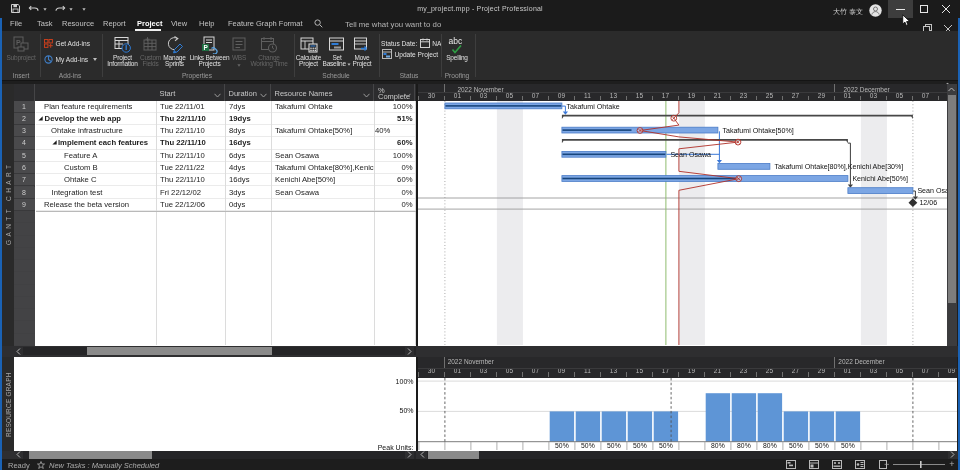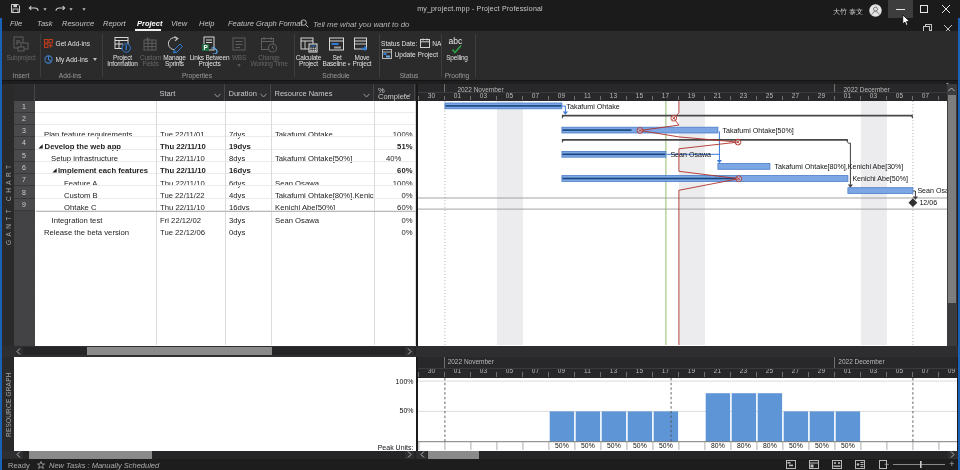--- a/index.html
+++ b/index.html
@@ -13,25 +13,25 @@
   #title-text { position:absolute; left:330px; top:4.5px; width:300px; text-align:center; font-size:7px; color:#c9c9c9; letter-spacing:.2px; }
   #account { position:absolute; right:78px; top:3px; display:flex; align-items:center; gap:6px; }
   #account .uname { font-size:7px; color:#d4d4d4; }
   .winbtn { position:absolute; top:0; width:22px; height:18px; display:flex; align-items:center; justify-content:center; }
   .winbtn svg { display:block; }
   #btn-min { right:47px; width:25px; background:#3d3d3d; }
   #btn-max { right:25px; }
   #btn-close { right:3px; }
 
   
-  #menubar { position:absolute; left:0; top:18px; width:960px; height:12.5px; background:#1b1b1b;font-style:italic; }
+  #menubar { position:absolute; left:0; top:18px; width:960px; height:12.5px; background:#1b1b1b; }
   .mtab { position:absolute; top:1px; height:11px; font-size:7.5px; color:#c3c3c3; white-space:nowrap; }
   .mtab.active { color:#ffffff; font-weight:bold; }
   #tab-underline { position:absolute; top:11px; height:1.6px; background:#f0f0f0; }
-  #tellme { position:absolute; left:300px; top:1px; height:11px; display:flex; align-items:center; gap:4px; color:#b6b6b6; font-size:7.8px; }
+  #tellme { position:absolute; left:314px; top:1px; height:11px; display:flex; align-items:center; gap:22px; color:#b6b6b6; font-size:7.8px; }
   #mdi-btns { position:absolute; right:8px; top:1px; display:flex; gap:12px; align-items:center; }
 
   
   #ribbon { position:absolute; left:0; top:30.5px; width:960px; height:50px; background:#2b2b2b; border-bottom:1px solid #141414; }
   .rdiv { position:absolute; top:3px; height:43px; width:1px; background:#3e3e3e; }
   .rgrouplabel { position:absolute; top:41.5px; height:8px; font-size:6.6px; color:#9b9b9b; text-align:center; transform:translateX(-50%); white-space:nowrap; }
   .bigbtn { position:absolute; top:2px; width:56px; text-align:center; }
   .bigbtn .bicon { display:flex; justify-content:center; height:20px; padding-top:3px; }
   .bigbtn .blabel { font-size:6.5px; letter-spacing:-0.2px; line-height:6.8px; color:#e0e0e0; margin-top:2px; white-space:nowrap; }
   .bigbtn.disabled .blabel { color:#666666; }
@@ -47,21 +47,21 @@
   
   #tablepane { position:absolute; left:13.5px; top:84px; width:402px; height:261.5px; background:#ffffff; overflow:hidden; }
   #thead { position:absolute; left:0; top:0; width:402px; height:16.7px; background:#2c2c2e; }
   .thcell { position:absolute; top:0; height:16.7px; border-right:1px solid #454547; color:#c8c8c8; font-size:7.5px; }
   .thcell .lab { position:absolute; left:4px; top:4.5px; }
   .thcell .drop { position:absolute; right:3px; top:6.5px; }
   #rownumcol { position:absolute; left:0; top:16.7px; width:21px; height:244.8px; background:#48484a; border-right:1.5px solid #3a3a3c; }
   #tbody { position:absolute; left:22.5px; top:16.7px; width:379.5px; height:244.8px; }
   .vgrid { position:absolute; top:0; width:1px; height:244.8px; background:#dcdcdc; }
   .trow { position:absolute; left:0; width:379.5px; height:12.26px; border-bottom:1px solid #ebebeb; }
-  .tcell { position:absolute; top:0; height:12.26px; font-size:7.7px; color:#1c1c1c; white-space:nowrap; overflow:hidden; line-height:12.26px;margin-top:28px; }
+  .tcell { position:absolute; top:0; height:12.26px; font-size:7.7px; color:#1c1c1c; white-space:nowrap; overflow:hidden; line-height:12.26px; }
   .tcell.b { font-weight:bold; }
   .rownum { position:absolute; left:0; width:21px; height:12.26px; background:#4a4a4c; border-bottom:1px solid #39393b; color:#cdcdcd; font-size:7px; text-align:center; line-height:12px; }
   .rownum-empty { position:absolute; left:0; width:21px; height:12.26px; border-bottom:1px solid #414143; background:#434345; }
 
   
   #vsplit-top { position:absolute; left:415.5px; top:84px; width:2px; height:261.5px; background:#1a1a1a; }
   #vsplit-bot { position:absolute; left:415.5px; top:356.5px; width:2px; height:102px; background:#1a1a1a; }
   #hsplitbar { position:absolute; left:0; top:345.5px; width:960px; height:11px; background:#2e2e30; }
   .sb-track { position:absolute; background:#252527; }
   .sb-thumb { position:absolute; background:#8a8a8a; }
@@ -485,25 +485,25 @@
         <div class="trow" style="top:12.26px">
           <div class="tcell b" style="left: 0px; width: 119.5px; padding-left: 2.2px;"><span><svg width="5" height="5" viewBox="0 0 5 5" style="margin-right:1.4px">
                 <path d="M0.4 4.6 L4.7 4.6 L4.7 0.3 Z" fill="#1c1c1c"></path>
               </svg></span><span>Develop the web app</span></div>
           <div class="tcell b" style="left:120.5px; width:68px; padding-left:3.5px">Thu 22/11/10</div>
           <div class="tcell b" style="left:189.5px; width:45px; padding-left:3.5px">19dys</div>
           <div class="tcell" style="left:235.5px; width:102.5px; padding-left:3.5px"></div>
           <div class="tcell b" style="left:339px; width:37.5px; text-align:right">51%</div>
         </div>
         <div class="trow" style="top:24.52px">
-          <div class="tcell" style="left: 0px; width: 119.5px; padding-left: 15px;"><span>Setup infrastructure</span></div>
+          <div class="tcell" style="left: 0px; width: 119.5px; padding-left: 15px;"><span>Ohtake infrastructure</span></div>
           <div class="tcell" style="left:120.5px; width:68px; padding-left:3.5px">Thu 22/11/10</div>
           <div class="tcell" style="left:189.5px; width:45px; padding-left:3.5px">8dys</div>
           <div class="tcell" style="left:235.5px; width:102.5px; padding-left:3.5px">Takafumi Ohtake[50%]</div>
-          <div class="tcell" style="left:339px; width:37.5px; text-align:center">40%</div>
+          <div class="tcell" style="left:339px; width:37.5px; text-align:left">40%</div>
         </div>
         <div class="trow" style="top:36.78px">
           <div class="tcell b" style="left: 0px; width: 119.5px; padding-left: 15.6px;"><span><svg width="5" height="5" viewBox="0 0 5 5" style="margin-right:1.4px">
                 <path d="M0.4 4.6 L4.7 4.6 L4.7 0.3 Z" fill="#1c1c1c"></path>
               </svg></span><span>Implement each features</span></div>
           <div class="tcell b" style="left:120.5px; width:68px; padding-left:3.5px">Thu 22/11/10</div>
           <div class="tcell b" style="left:189.5px; width:45px; padding-left:3.5px">16dys</div>
           <div class="tcell" style="left:235.5px; width:102.5px; padding-left:3.5px"></div>
           <div class="tcell b" style="left:339px; width:37.5px; text-align:right">60%</div>
         </div>

